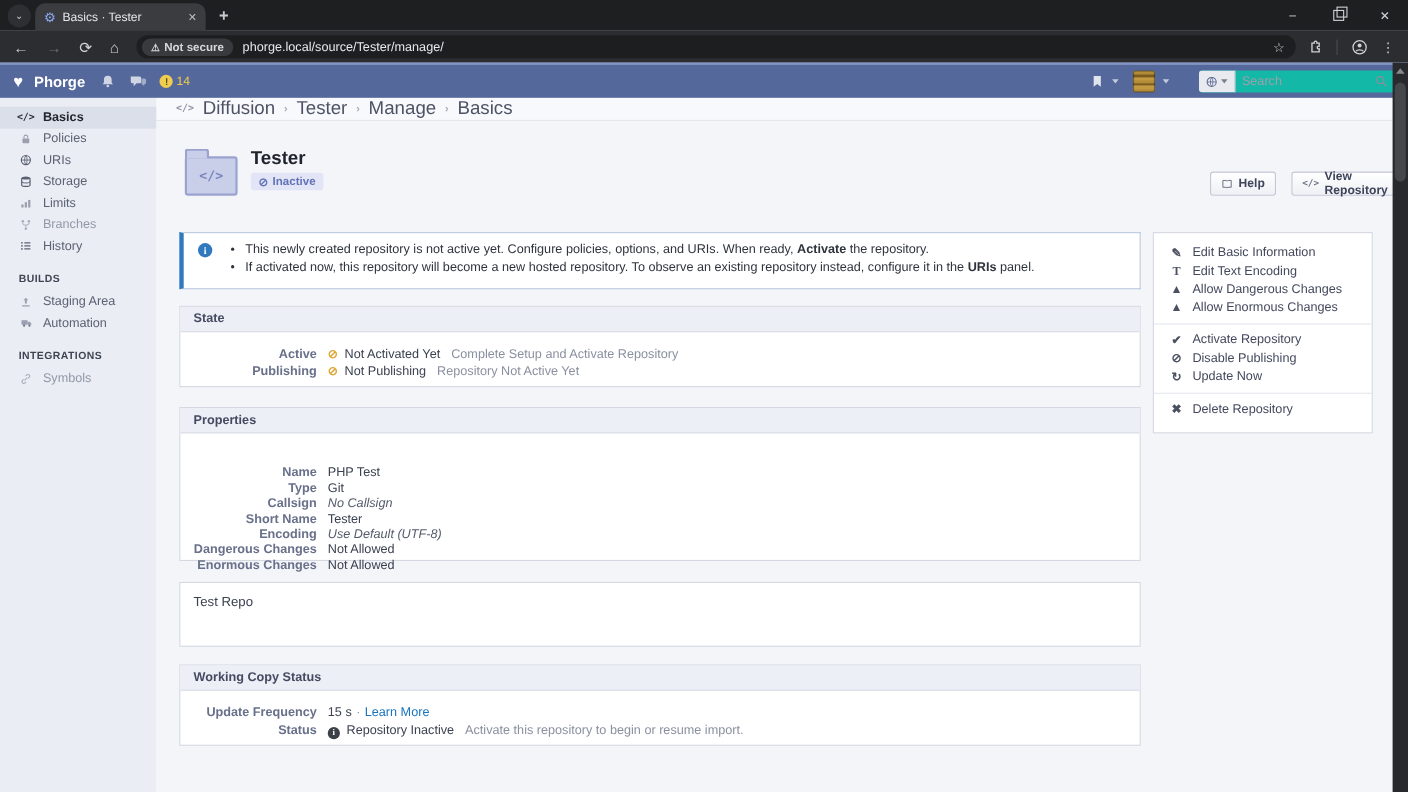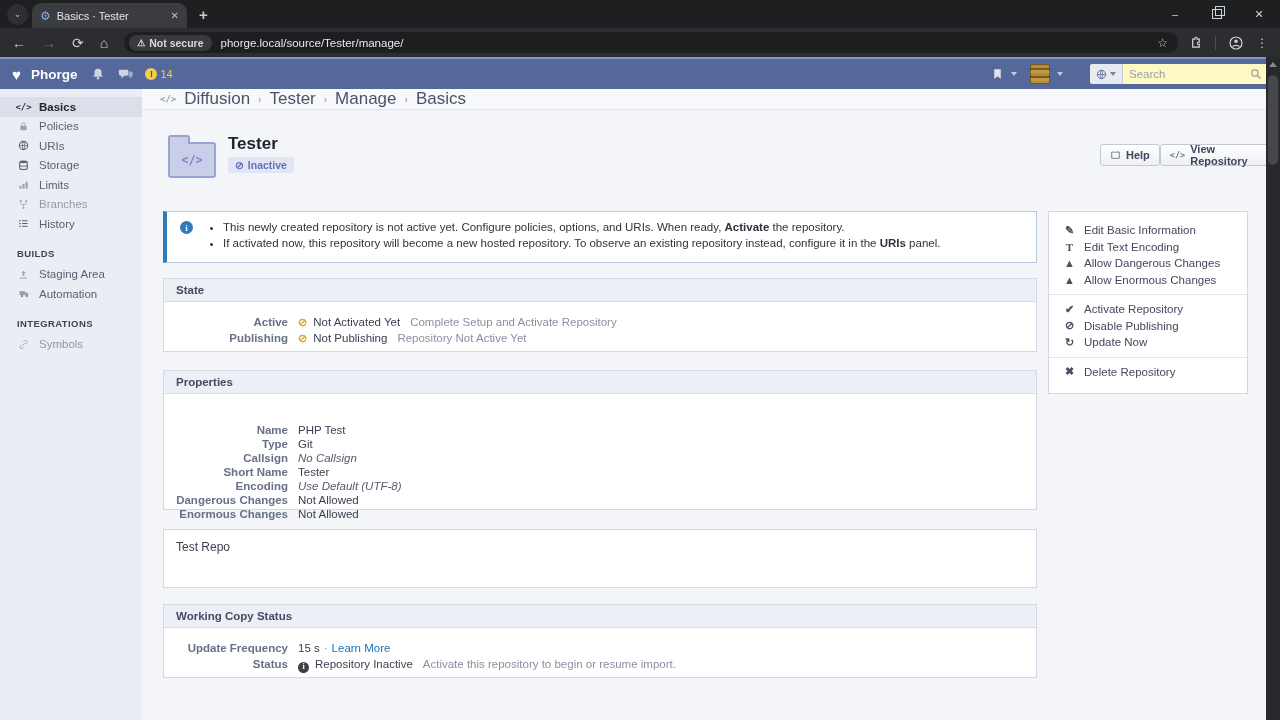--- a/index.html
+++ b/index.html
@@ -45,21 +45,21 @@
   .alertbadge{display:flex;align-items:center;gap:3px}
   .alertdot{width:12px;height:12px;border-radius:50%;background:#f0cd4f;color:#5d4e10;font-size:9px;font-weight:bold;
             display:flex;align-items:center;justify-content:center}
   .alertnum{color:#f0cd4f;font-size:11px;font-weight:normal}
   .nbright{margin-left:auto;display:flex;align-items:center;gap:7px}
   .chev{width:0;height:0;border-left:3.5px solid transparent;border-right:3.5px solid transparent;
         border-top:4px solid rgba(255,255,255,.65)}
   .avatar{width:20px;height:20px;border-radius:2px;background:
           repeating-linear-gradient(180deg,#b38c38 0 3px,#7a5c1e 3px 5px,#c39a42 5px 8px);
           border:1px solid rgba(0,0,0,.35);box-sizing:border-box;margin-left:6px}
-  .searchbox{width:178px;height:20px;background:#fef9c3;border-radius:3px;display:flex;align-items:center;margin-left:20px;overflow:hidden}
+  .searchbox{width:178px;height:20px;background:#14b8a6;border-radius:3px;display:flex;align-items:center;margin-left:20px;overflow:hidden}
   .scope{width:32px;height:100%;background:#e8eaf0;border-right:1px solid #c9cdd8;display:flex;align-items:center;justify-content:center;gap:3px}
   .scope .chev{border-top-color:#7b8090}
   .searchbox input{border:none;outline:none;flex:1;min-width:0;font-size:11.5px;padding:0 6px;color:#333;background:transparent;font-family:"Liberation Sans",sans-serif}
   .searchbox input::placeholder{color:#9aa0ab}
   .mag{margin-right:6px}
 
   
   #crumbbar{left:142px;top:89px;width:1124px;height:21px;background:#f8f9fc;border-bottom:1px solid #e4e6ee;
             box-sizing:border-box;display:flex;align-items:center;padding-left:18px;gap:8px}
   .crumb{font-size:17px;font-weight:normal;color:#4d5264}
@@ -77,21 +77,21 @@
 
   
   .folder{left:168px;top:142px;width:44px;height:32px;background:#c9cfe9;border:2px solid #9aa2cf;border-radius:3px;
           display:flex;align-items:center;justify-content:center;font-family:"DejaVu Sans Mono",monospace;
           font-size:12px;font-weight:bold;color:#7b85c2}
   .folder::before{content:"";position:absolute;left:-2px;top:-9px;width:18px;height:7px;background:#c9cfe9;
           border:2px solid #9aa2cf;border-bottom:none;border-radius:3px 3px 0 0}
   #page-title{left:228px;top:134px;font-size:17px;font-weight:bold;color:#20242e}
   .tag{left:228px;top:157px;height:16px;display:inline-flex;align-items:center;gap:4px;background:#e2e5f6;
        border-radius:3px;padding:0 7px;font-size:10.5px;font-weight:bold;color:#6373b7}
-  .hdr-buttons{left:1100px;top:144px;display:flex;gap:0}
+  .hdr-buttons{left:1100px;top:156px;display:flex;gap:14px}
   .btn{height:20px;display:flex;align-items:center;gap:5px;padding:0 9px;font-size:11px;font-weight:bold;color:#3f455b;
        background:linear-gradient(#ffffff,#eef0f4);border:1px solid #c3c8d6;border-radius:3px}
   .btn .bic{color:#6b7185;font-size:10px}
   .btn .bcode{font-family:"DejaVu Sans Mono",monospace;font-size:8.5px;color:#6b7185;font-weight:bold}
 
   
   #notice{left:163px;top:211px;width:874px;height:52px;background:#fff;border:1px solid #b9c8de;
           border-left:4px solid #3179bd;box-sizing:border-box;display:flex}
   .nicon{width:13px;height:13px;border-radius:50%;background:#3179bd;color:#fff;font-size:9px;font-weight:bold;
          font-family:"Liberation Serif",serif;display:flex;align-items:center;justify-content:center;margin:9px 0 0 13px;flex-shrink:0}

